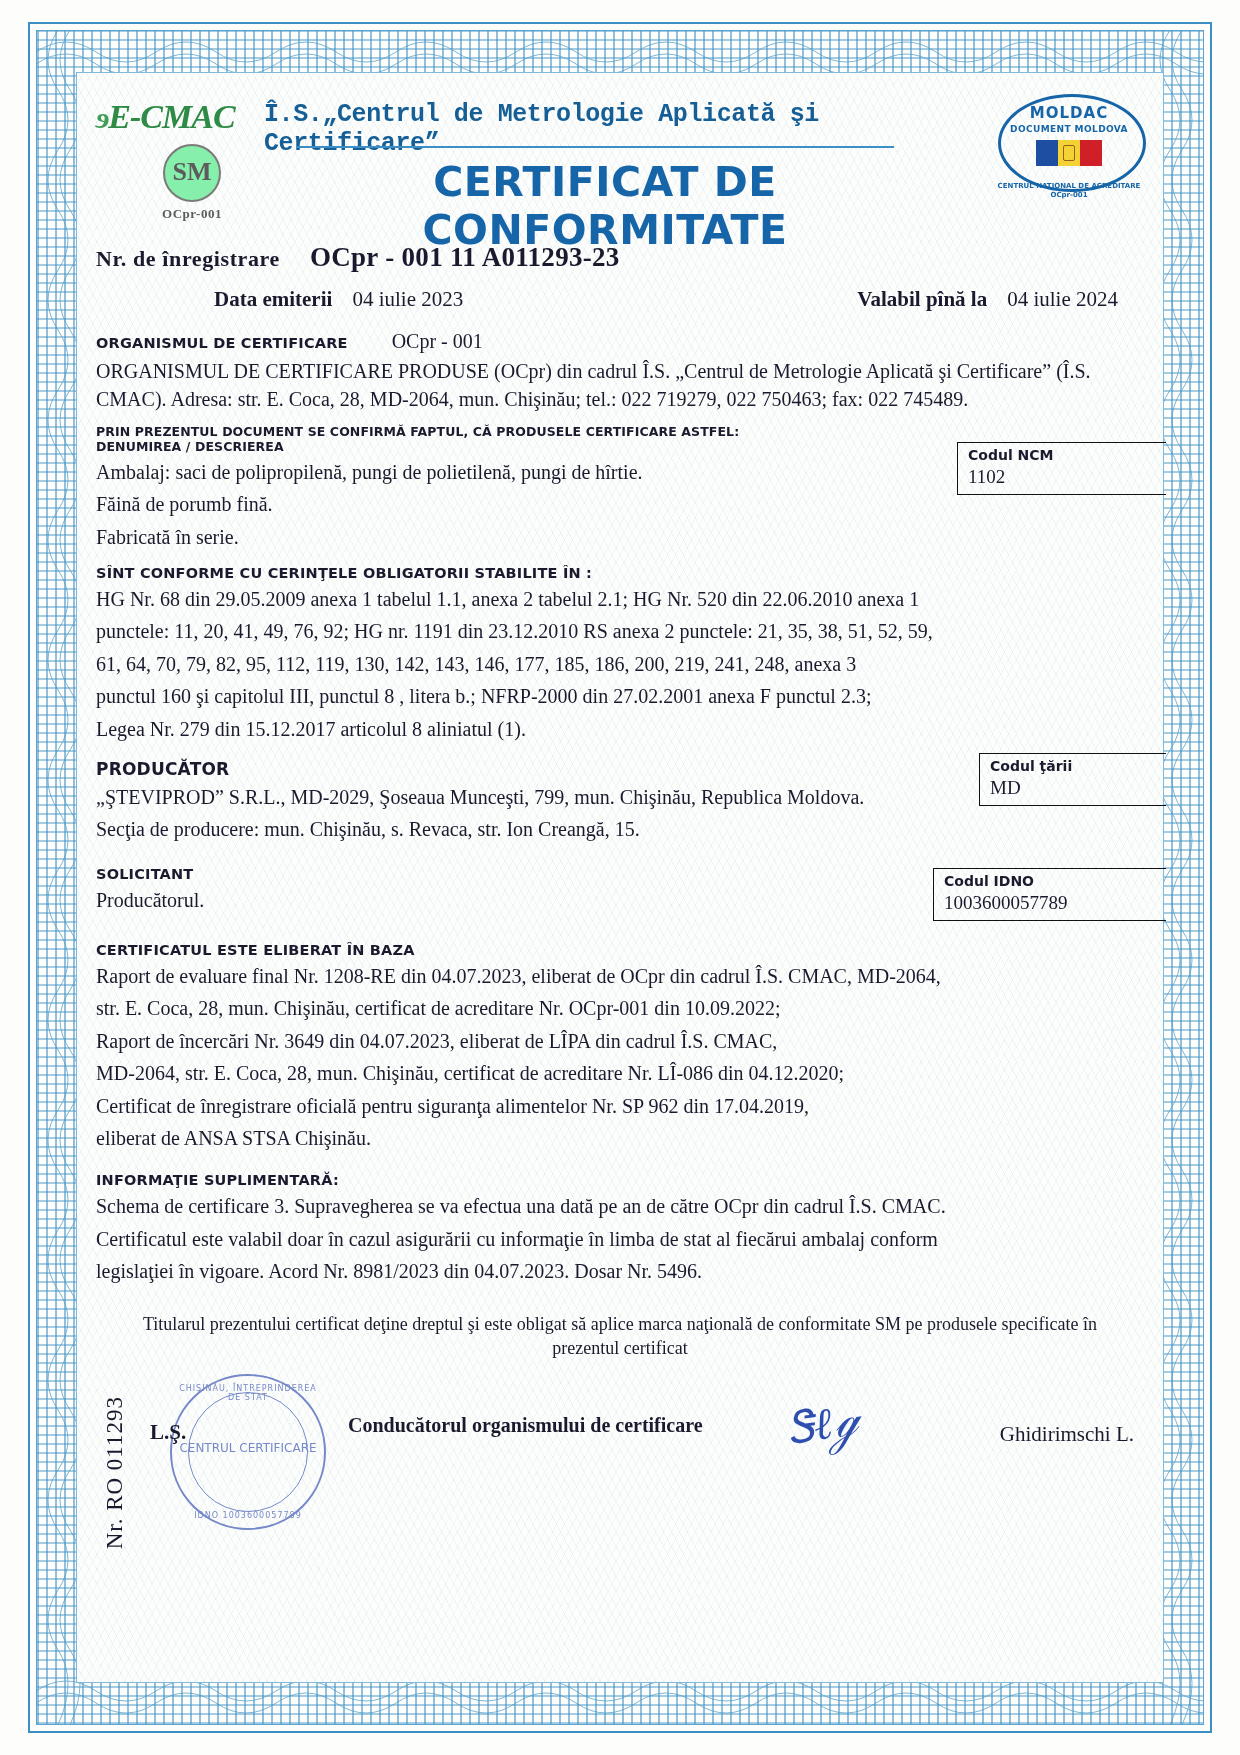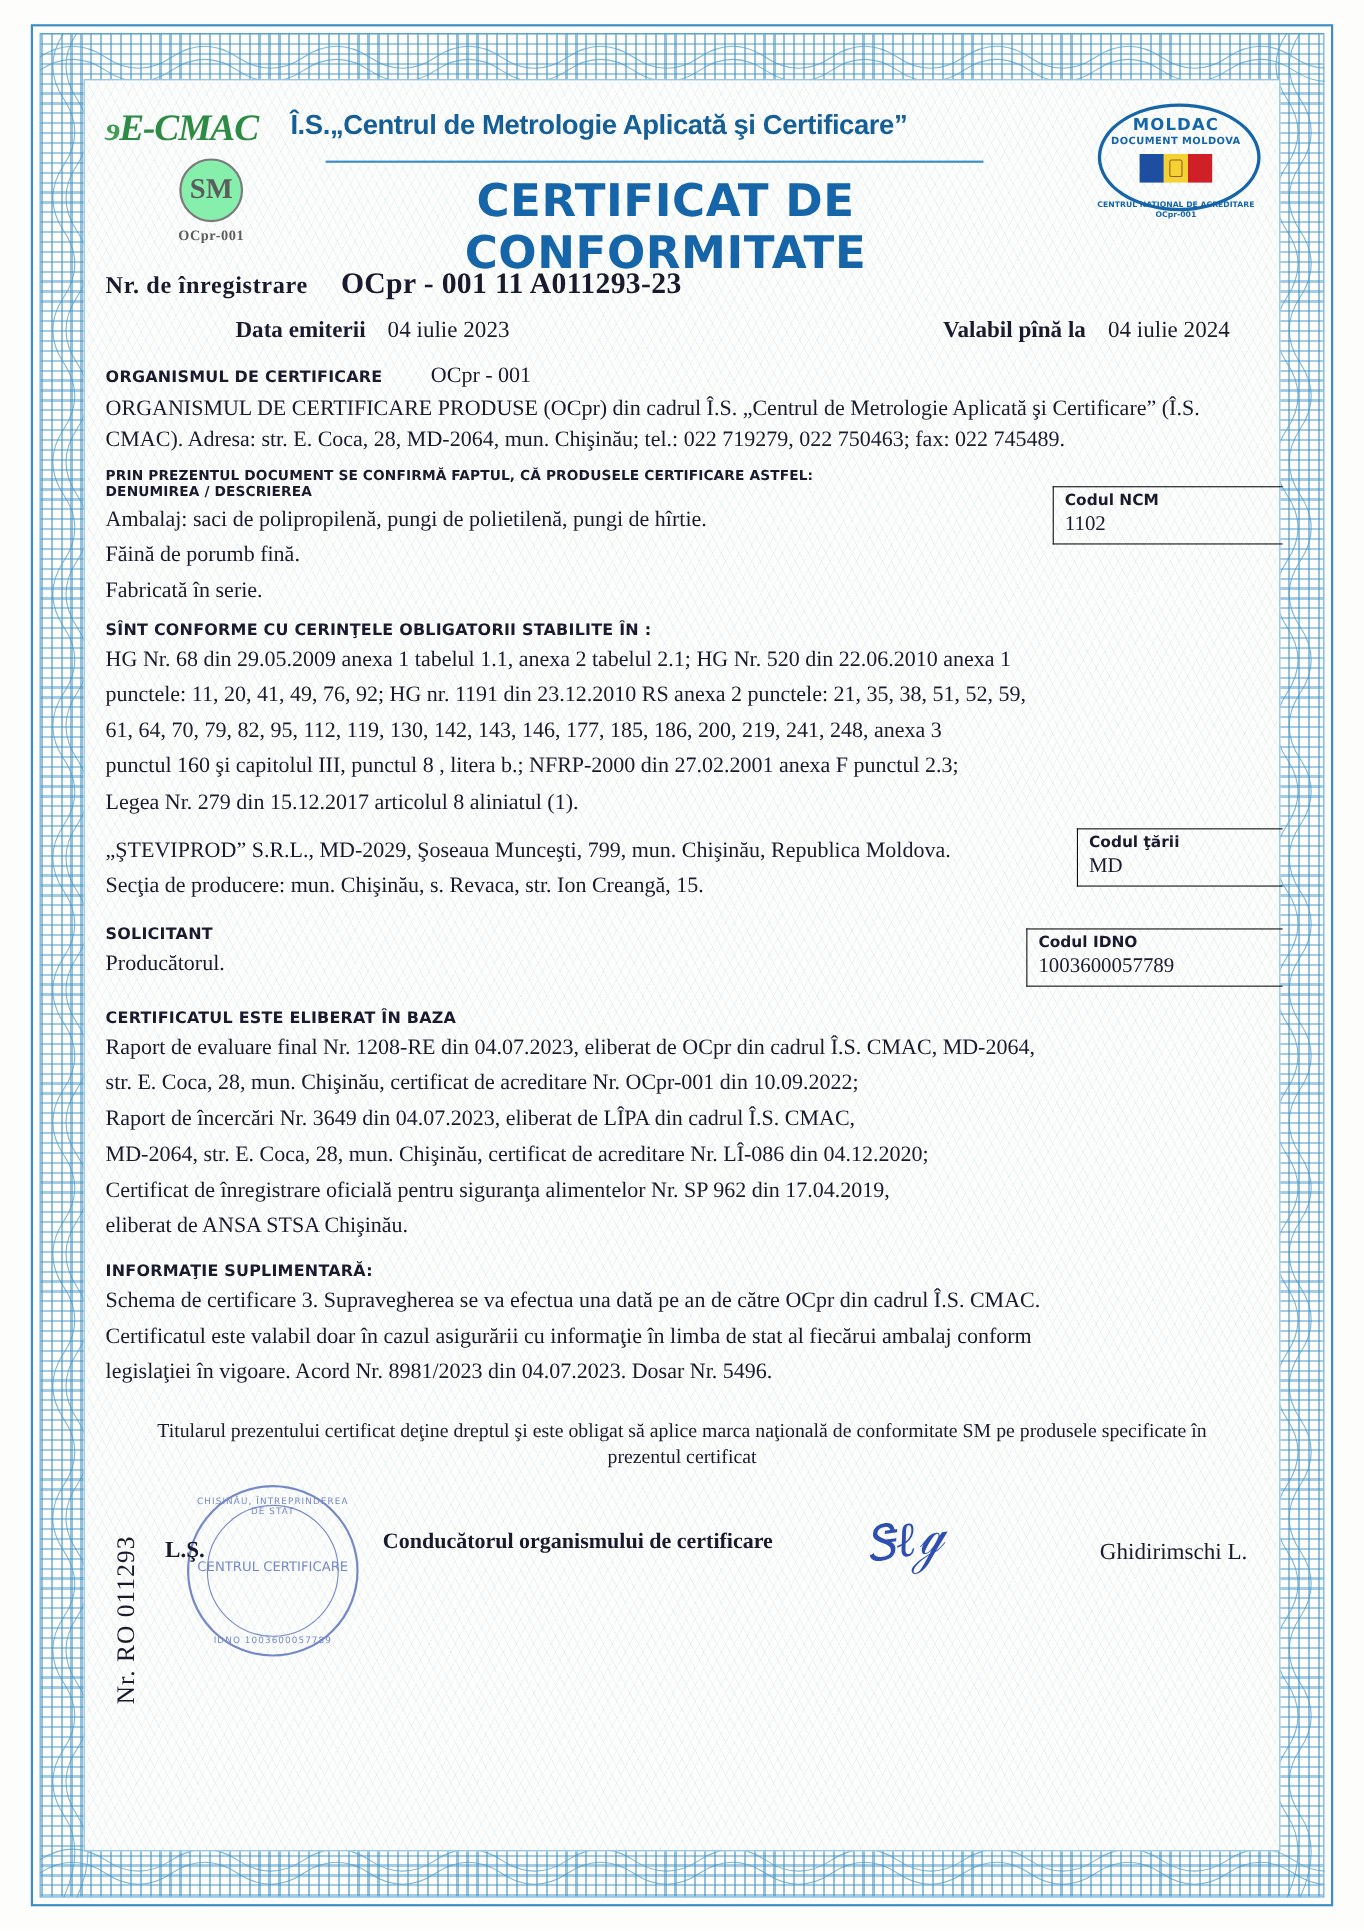--- a/index.html
+++ b/index.html
@@ -105,21 +105,21 @@
     margin-top: 4px;
     font-size: 13px;
     font-weight: bold;
     color: #5c5c5c;
     letter-spacing: .5px;
   }
   .org-title {
     position: absolute;
     left: 168px; top: 14px;
     right: 220px;
-    font-family: Liberation Sans, sans-serif;
+    font-family: Liberation Mono, monospace;
     font-weight: bold;
     font-size: 25px;
     color: #155f96;
     letter-spacing: -.4px;
   }
   .title-rule {
     position: absolute;
     left: 200px; right: 250px; top: 60px;
     height: 2px;
     background: #3b8fc4;
@@ -473,20 +473,21 @@
       <p class="para">61, 64, 70, 79, 82, 95, 112, 119, 130, 142, 143, 146, 177, 185, 186, 200, 219, 241, 248, anexa  3</p>
       <p class="para">punctul 160 şi capitolul III, punctul 8 , litera b.; NFRP-2000 din 27.02.2001 anexa F punctul 2.3;</p>
       <p class="para">Legea Nr. 279 din 15.12.2017 articolul 8 aliniatul (1).</p>
     </div>
 
     <div class="section boxwrap" style="margin-top:16px;">
       <div class="sidebox" style="top:-6px;min-width:166px;">
         <div class="bx-title">Codul ţării</div>
         <div class="bx-val">MD</div>
       </div>
+      <div class="kicker" style="font-size:17px;">PRODUCĂTOR</div>
       <p class="para">„ŞTEVIPROD” S.R.L., MD-2029, Şoseaua Munceşti, 799, mun. Chişinău, Republica Moldova.</p>
       <p class="para">Secţia de producere: mun. Chişinău, s. Revaca, str. Ion Creangă, 15.</p>
     </div>
 
     <div class="section boxwrap" style="margin-top:22px;">
       <div class="sidebox" style="top:2px;min-width:212px;">
         <div class="bx-title">Codul IDNO</div>
         <div class="bx-val">1003600057789</div>
       </div>
       <div class="kicker">SOLICITANT</div>

